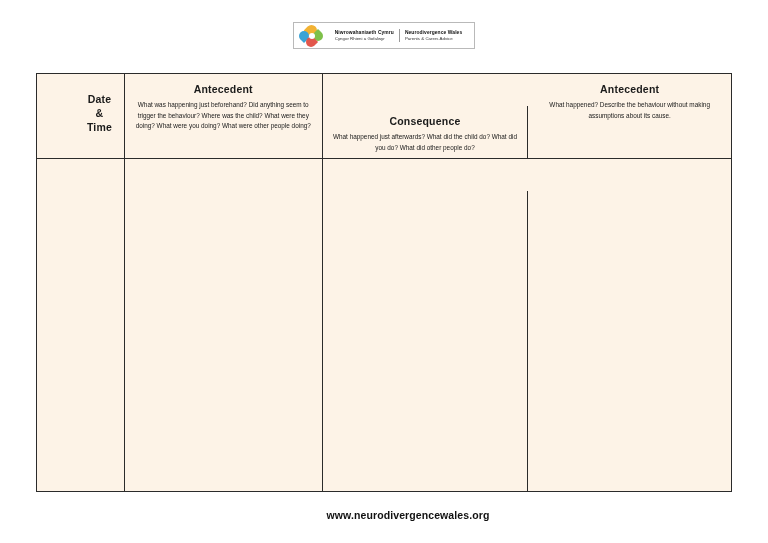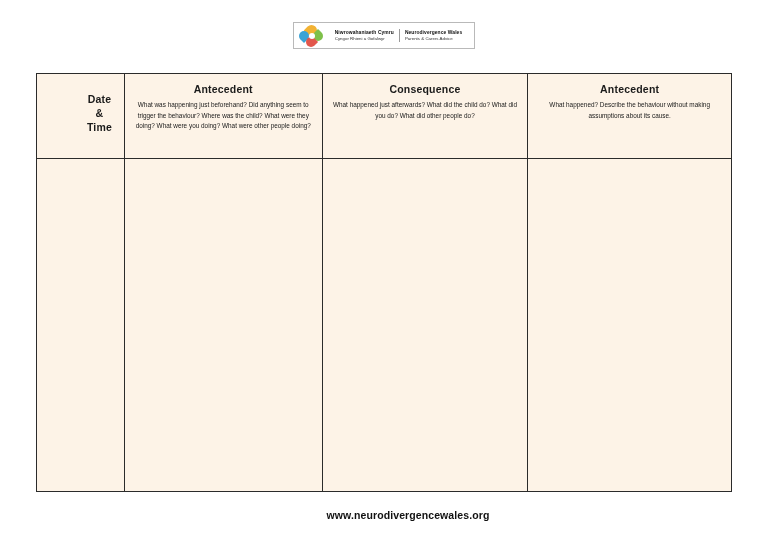--- a/index.html
+++ b/index.html
@@ -90,21 +90,21 @@
   .col {
     box-sizing: border-box;
     border-right: 1px solid #2b2b2b;
     padding: 9px 10px 0 10px;
     text-align: center;
   }
   .col:last-child { border-right: none; }
 
   .c-date  { width: 88px; }
   .c-ante  { width: 198px; }
-  .c-cons  { width: 206px; }
+  .c-cons  { width: 206px; margin-top: 32px; }
   .c-beh   { width: 203px; }
 
   .body-row .col { padding: 0; }
 
   .col-title {
     font-weight: bold;
     font-size: 10.5px;
     margin: 0 0 5px 0;
     letter-spacing: .2px;
   }

